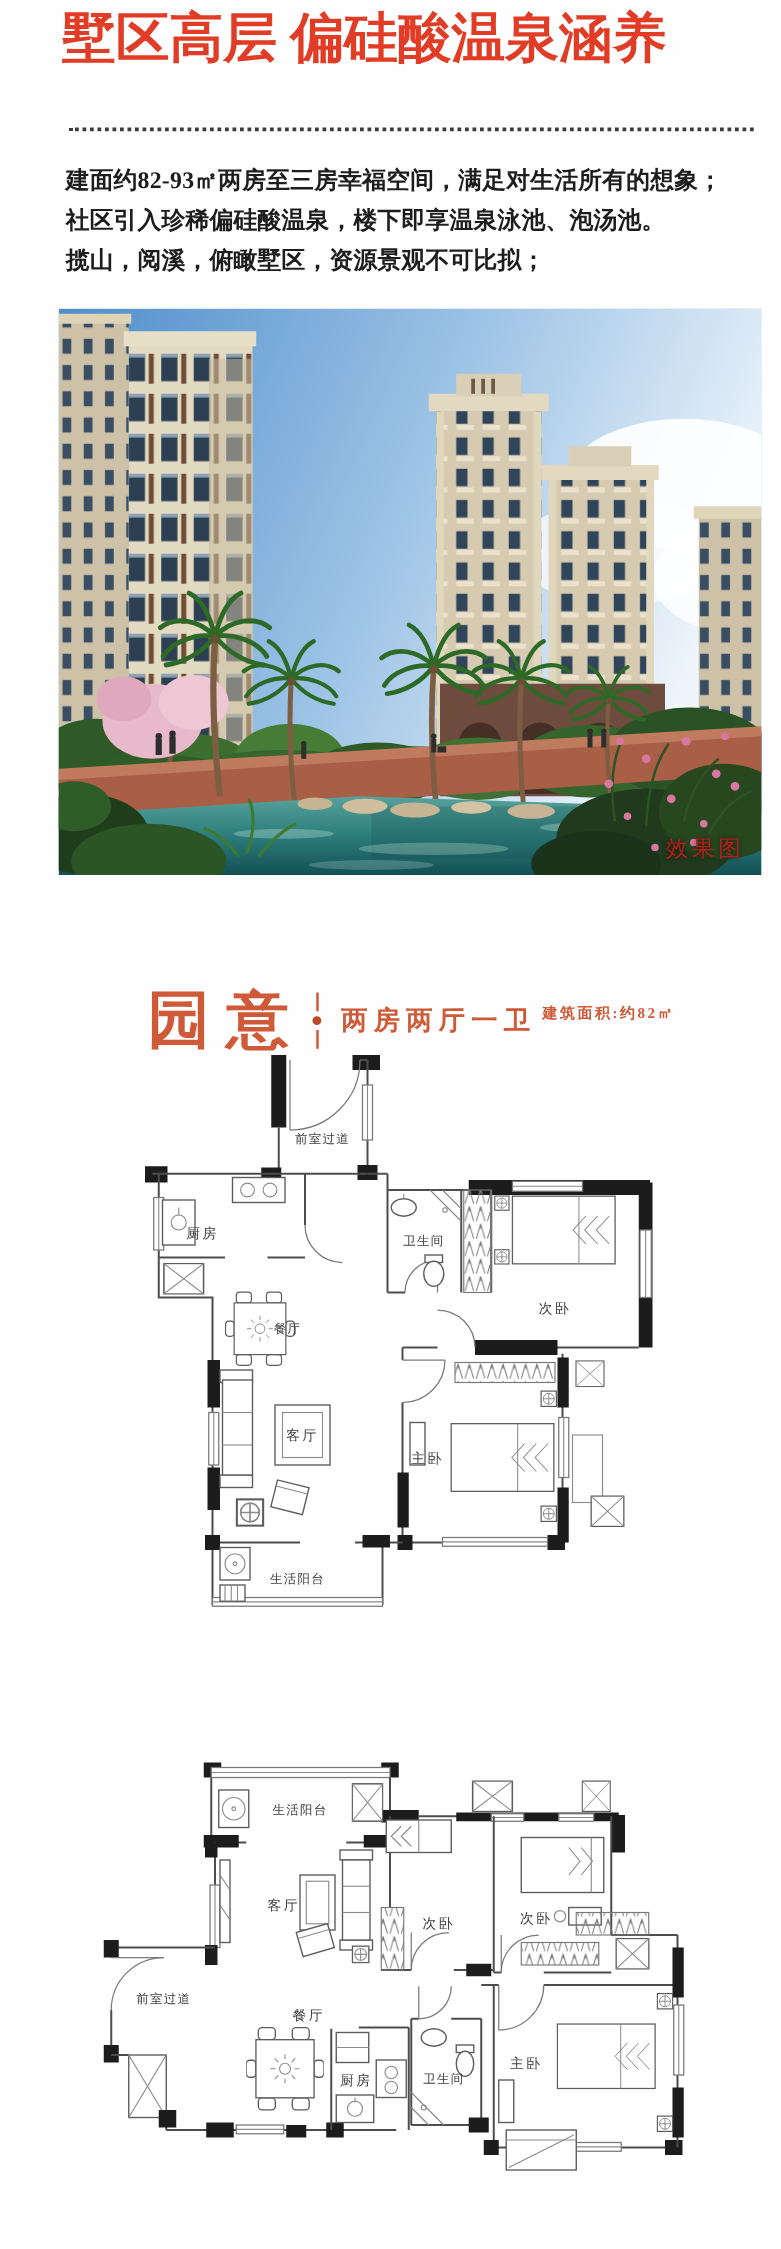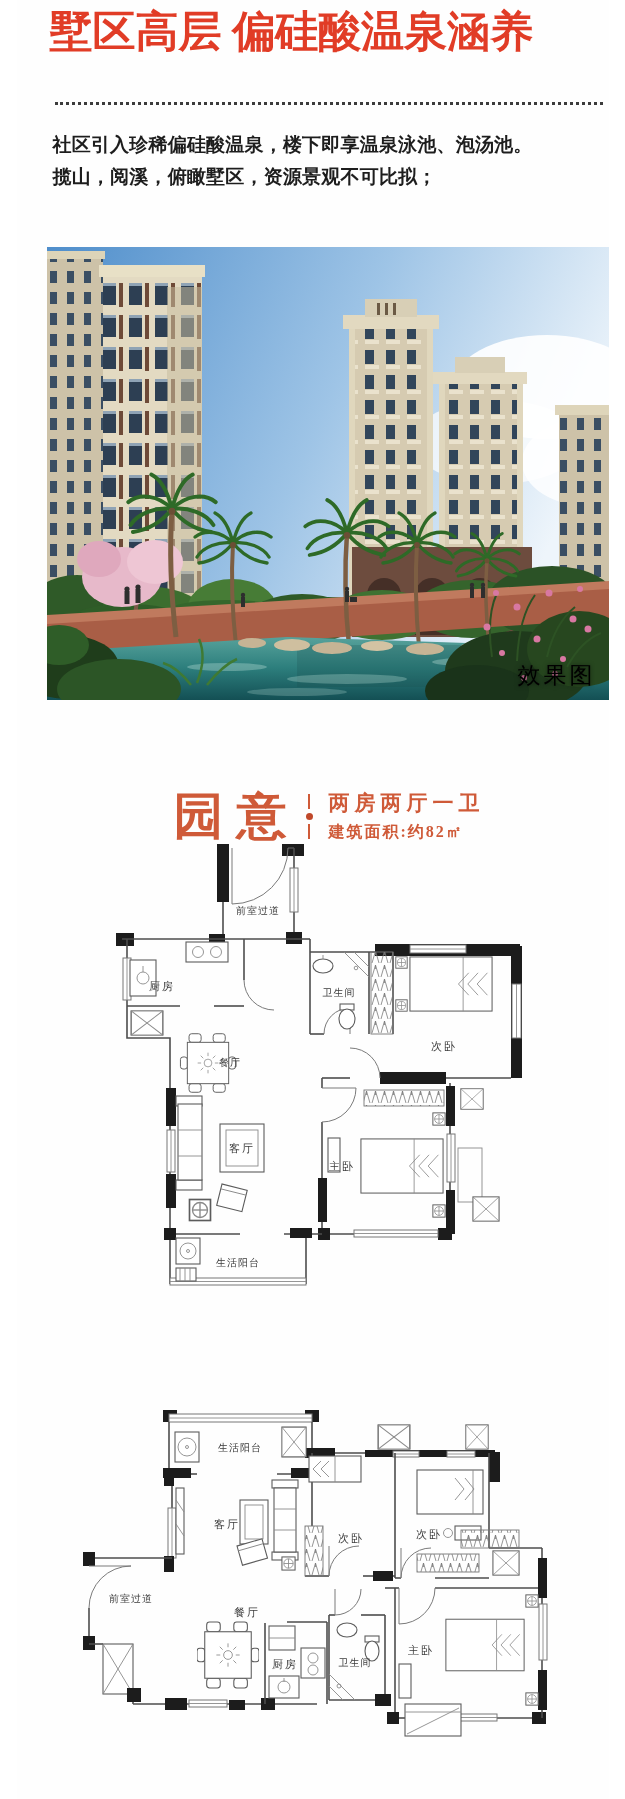--- a/index.html
+++ b/index.html
@@ -8,53 +8,54 @@
   
   .page-title{position:absolute;left:33px;top:6px;margin:0;font-size:43px;line-height:1.2;
               font-weight:900;color:#e13c26;letter-spacing:0px;font-family:"Liberation Serif",serif;}
   .dotted-divider{position:absolute;left:38px;top:102px;width:548px;height:0;
                   border-top:3px dotted #3b3b3b;}
   .intro{position:absolute;left:36px;top:129px;width:560px;color:#1d1d1d;}
   .intro p{margin:0;font-size:19px;line-height:32px;font-weight:700;letter-spacing:0.2px;}
   
   .hero{position:absolute;left:30px;top:247px;width:563px;height:453px;background:#9ec4e6;}
   .hero svg{display:block;}
-  .watermark{position:absolute;right:14px;bottom:9px;color:#000000;font-size:23px;
+  .watermark{position:absolute;right:14px;bottom:9px;color:#b91c1c;font-size:18px;
              letter-spacing:3px;text-shadow:0 0 4px rgba(0,0,0,.55);}
   
   .plan-head{position:absolute;left:0;width:625px;height:64px;display:flex;align-items:center;
              justify-content:center;gap:0;}
   .plan-name{font-size:50px;font-weight:700;color:#cf5a38;letter-spacing:13px;
              font-family:"Liberation Sans",sans-serif;line-height:1;}
   .head-divider{display:flex;flex-direction:column;align-items:center;gap:4px;margin:0 16px 0 6px;}
   .head-divider .vline{width:2px;height:15px;background:#cf5a38;}
   .head-divider .dot{width:7px;height:7px;border-radius:50%;background:#c0482a;}
-  .plan-specs{display:flex;flex-direction:column;gap:5px;color:#cf5a38;font-family:Liberation Serif, serif;}
+  .plan-specs{display:flex;flex-direction:row;gap:5px;color:#cf5a38;font-family:Liberation Serif, serif;}
   .plan-layout{font-size:21px;letter-spacing:5px;font-weight:700;}
-  .plan-area{font-size:16px;letter-spacing:2px;font-weight:700;}
+  .plan-area{font-size:12px;letter-spacing:2px;font-weight:700;}
   
   .plan-wrap{position:absolute;}
   .pw{fill:none;stroke:#4d4d4d;stroke-width:1.6;}
   .pt{fill:none;stroke:#8a8a8a;stroke-width:0.9;}
   .pf{fill:#ffffff;stroke:#5c5c5c;stroke-width:1.1;}
   .pb{fill:#1c1c1c;stroke:none;}
   .pd{fill:none;stroke:#7a7a7a;stroke-width:1;}
   .pwin{fill:#ffffff;stroke:#777777;stroke-width:1;}
   .plbl{font-family:"Liberation Serif",serif;font-size:11px;fill:#3c3c3c;letter-spacing:2px;}
   .plbl.sm{font-size:10px;letter-spacing:1px;}
 </style>
 </head>
 <body>
 
 <div class="page">
 
   <h1 class="page-title">墅区高层 偏硅酸温泉涵养</h1>
   <div class="dotted-divider"></div>
 
   <div class="intro">
+    <p>建面约82-93㎡两房至三房幸福空间，满足对生活所有的想象；</p>
     <p>社区引入珍稀偏硅酸温泉，楼下即享温泉泳池、泡汤池。</p>
     <p>揽山，阅溪，俯瞰墅区，资源景观不可比拟；</p>
   </div>
 
   <div class="hero">
     <svg width="563" height="453" viewBox="0 0 563 453">
       <defs>
         <linearGradient id="sky" x1="0" y1="0" x2="1" y2="0.35">
           <stop offset="0" stop-color="#4f8ecb"></stop>
             <stop offset="0.55" stop-color="#9ec4e6"></stop>

